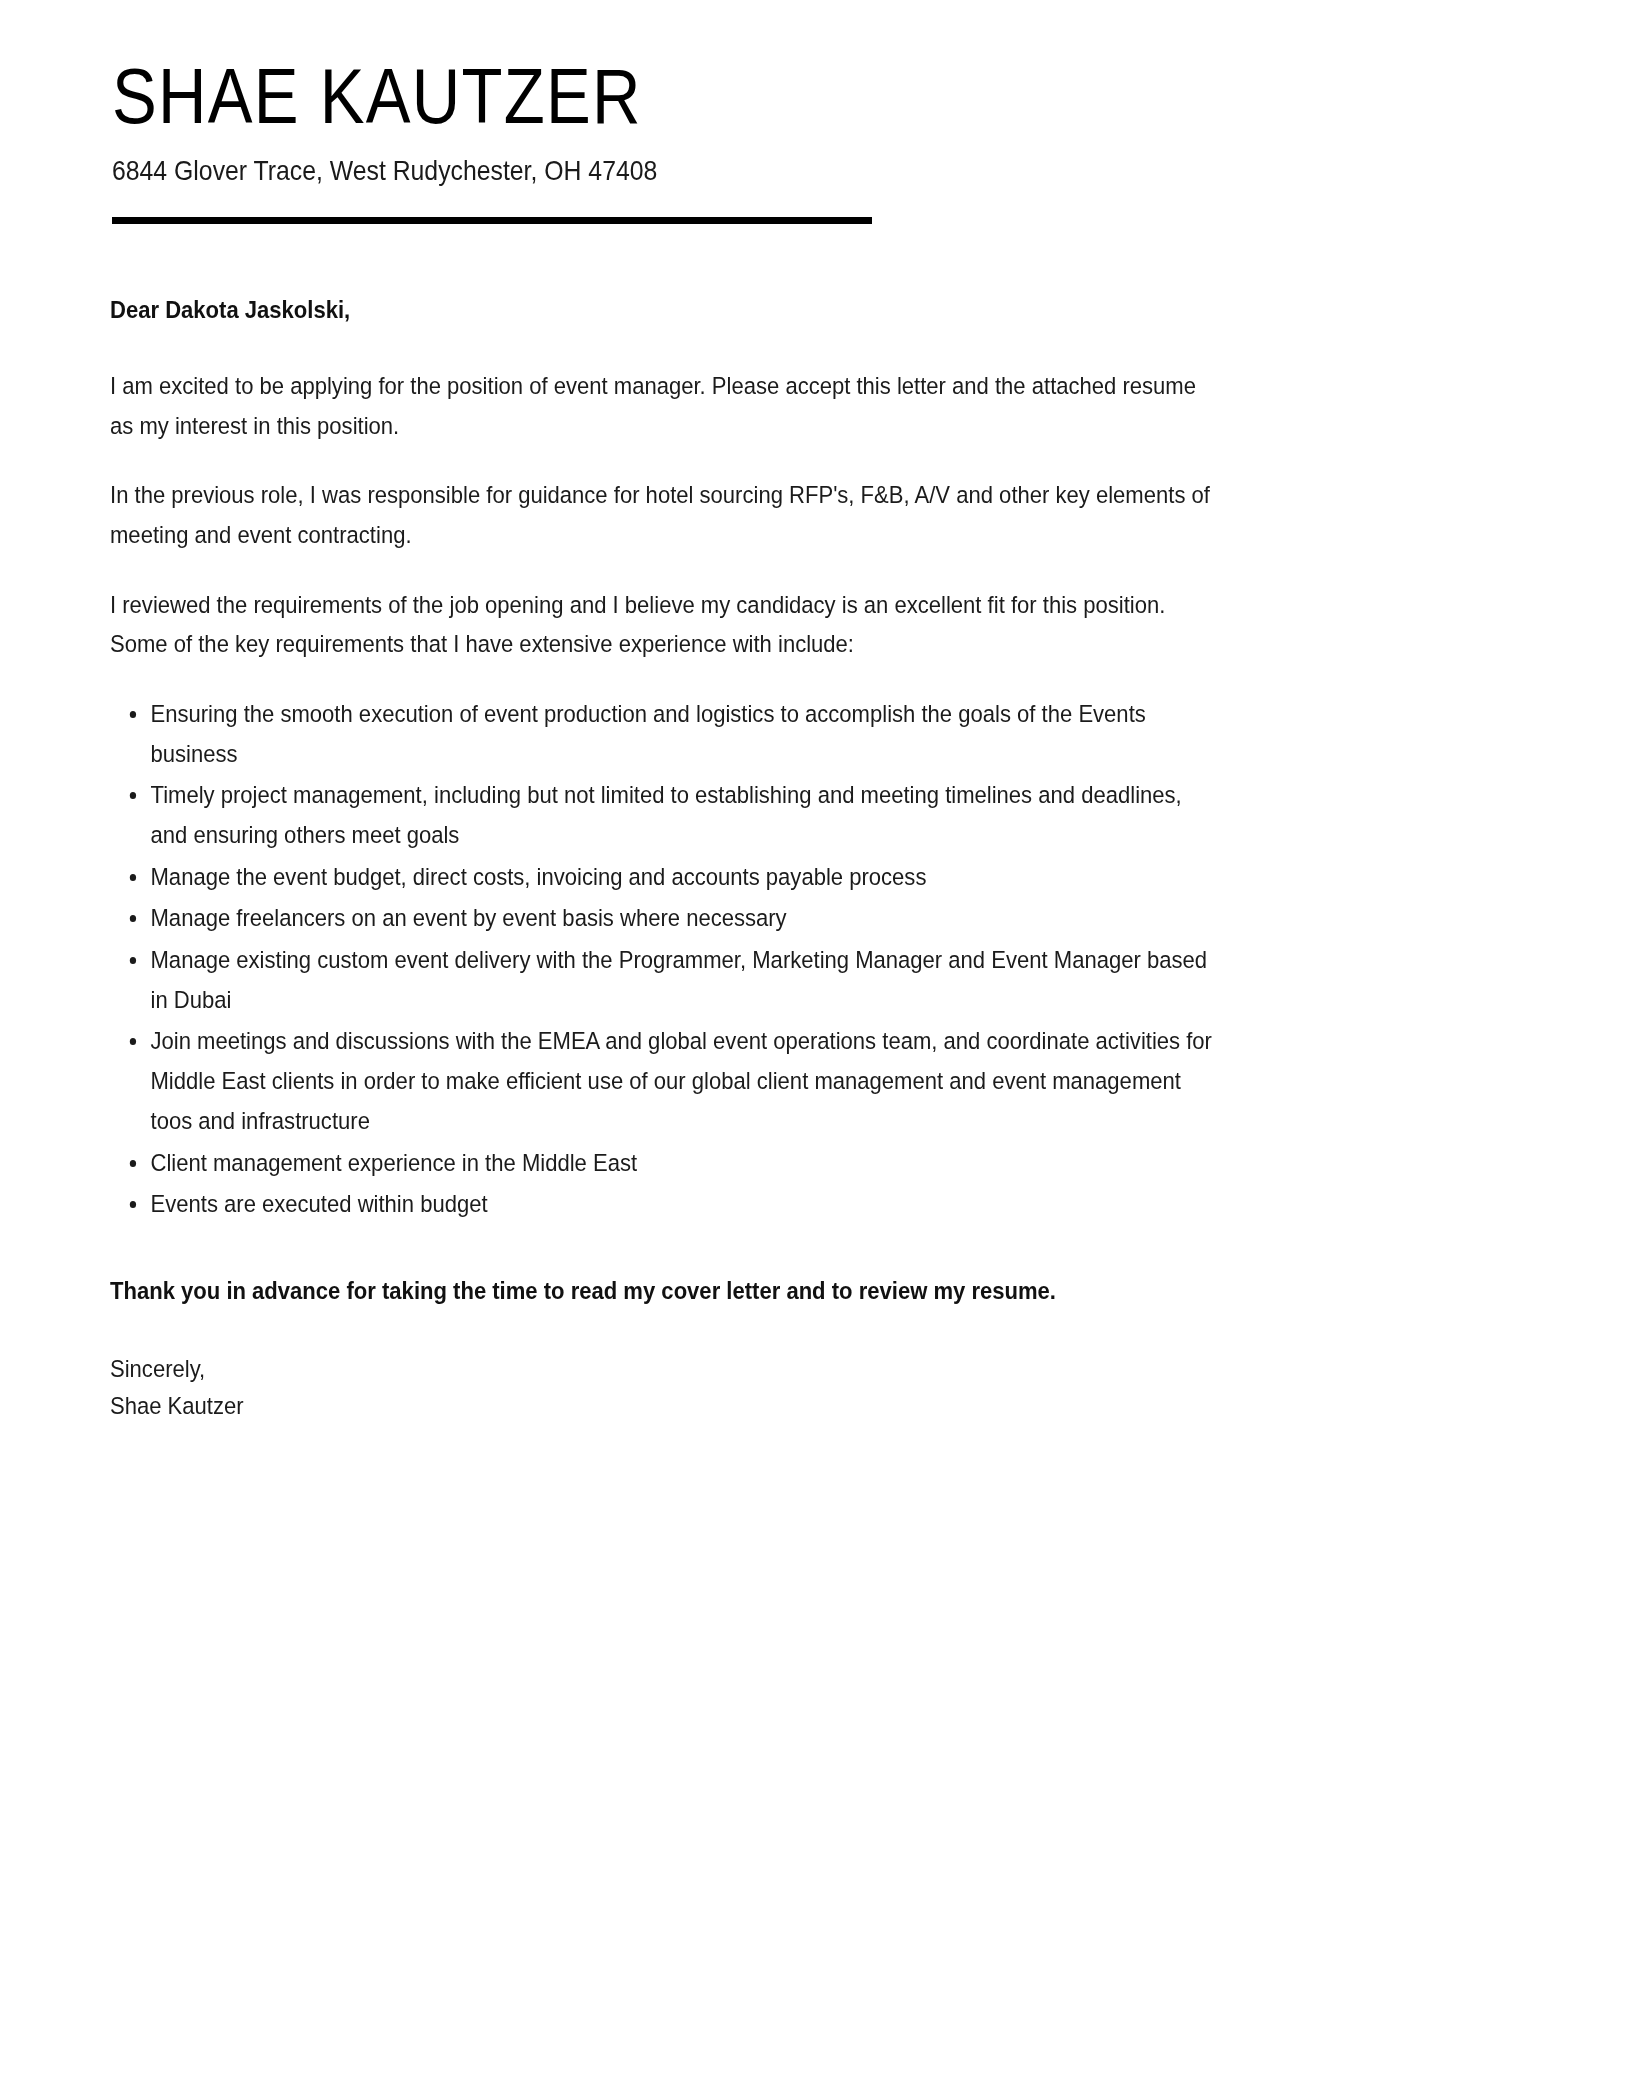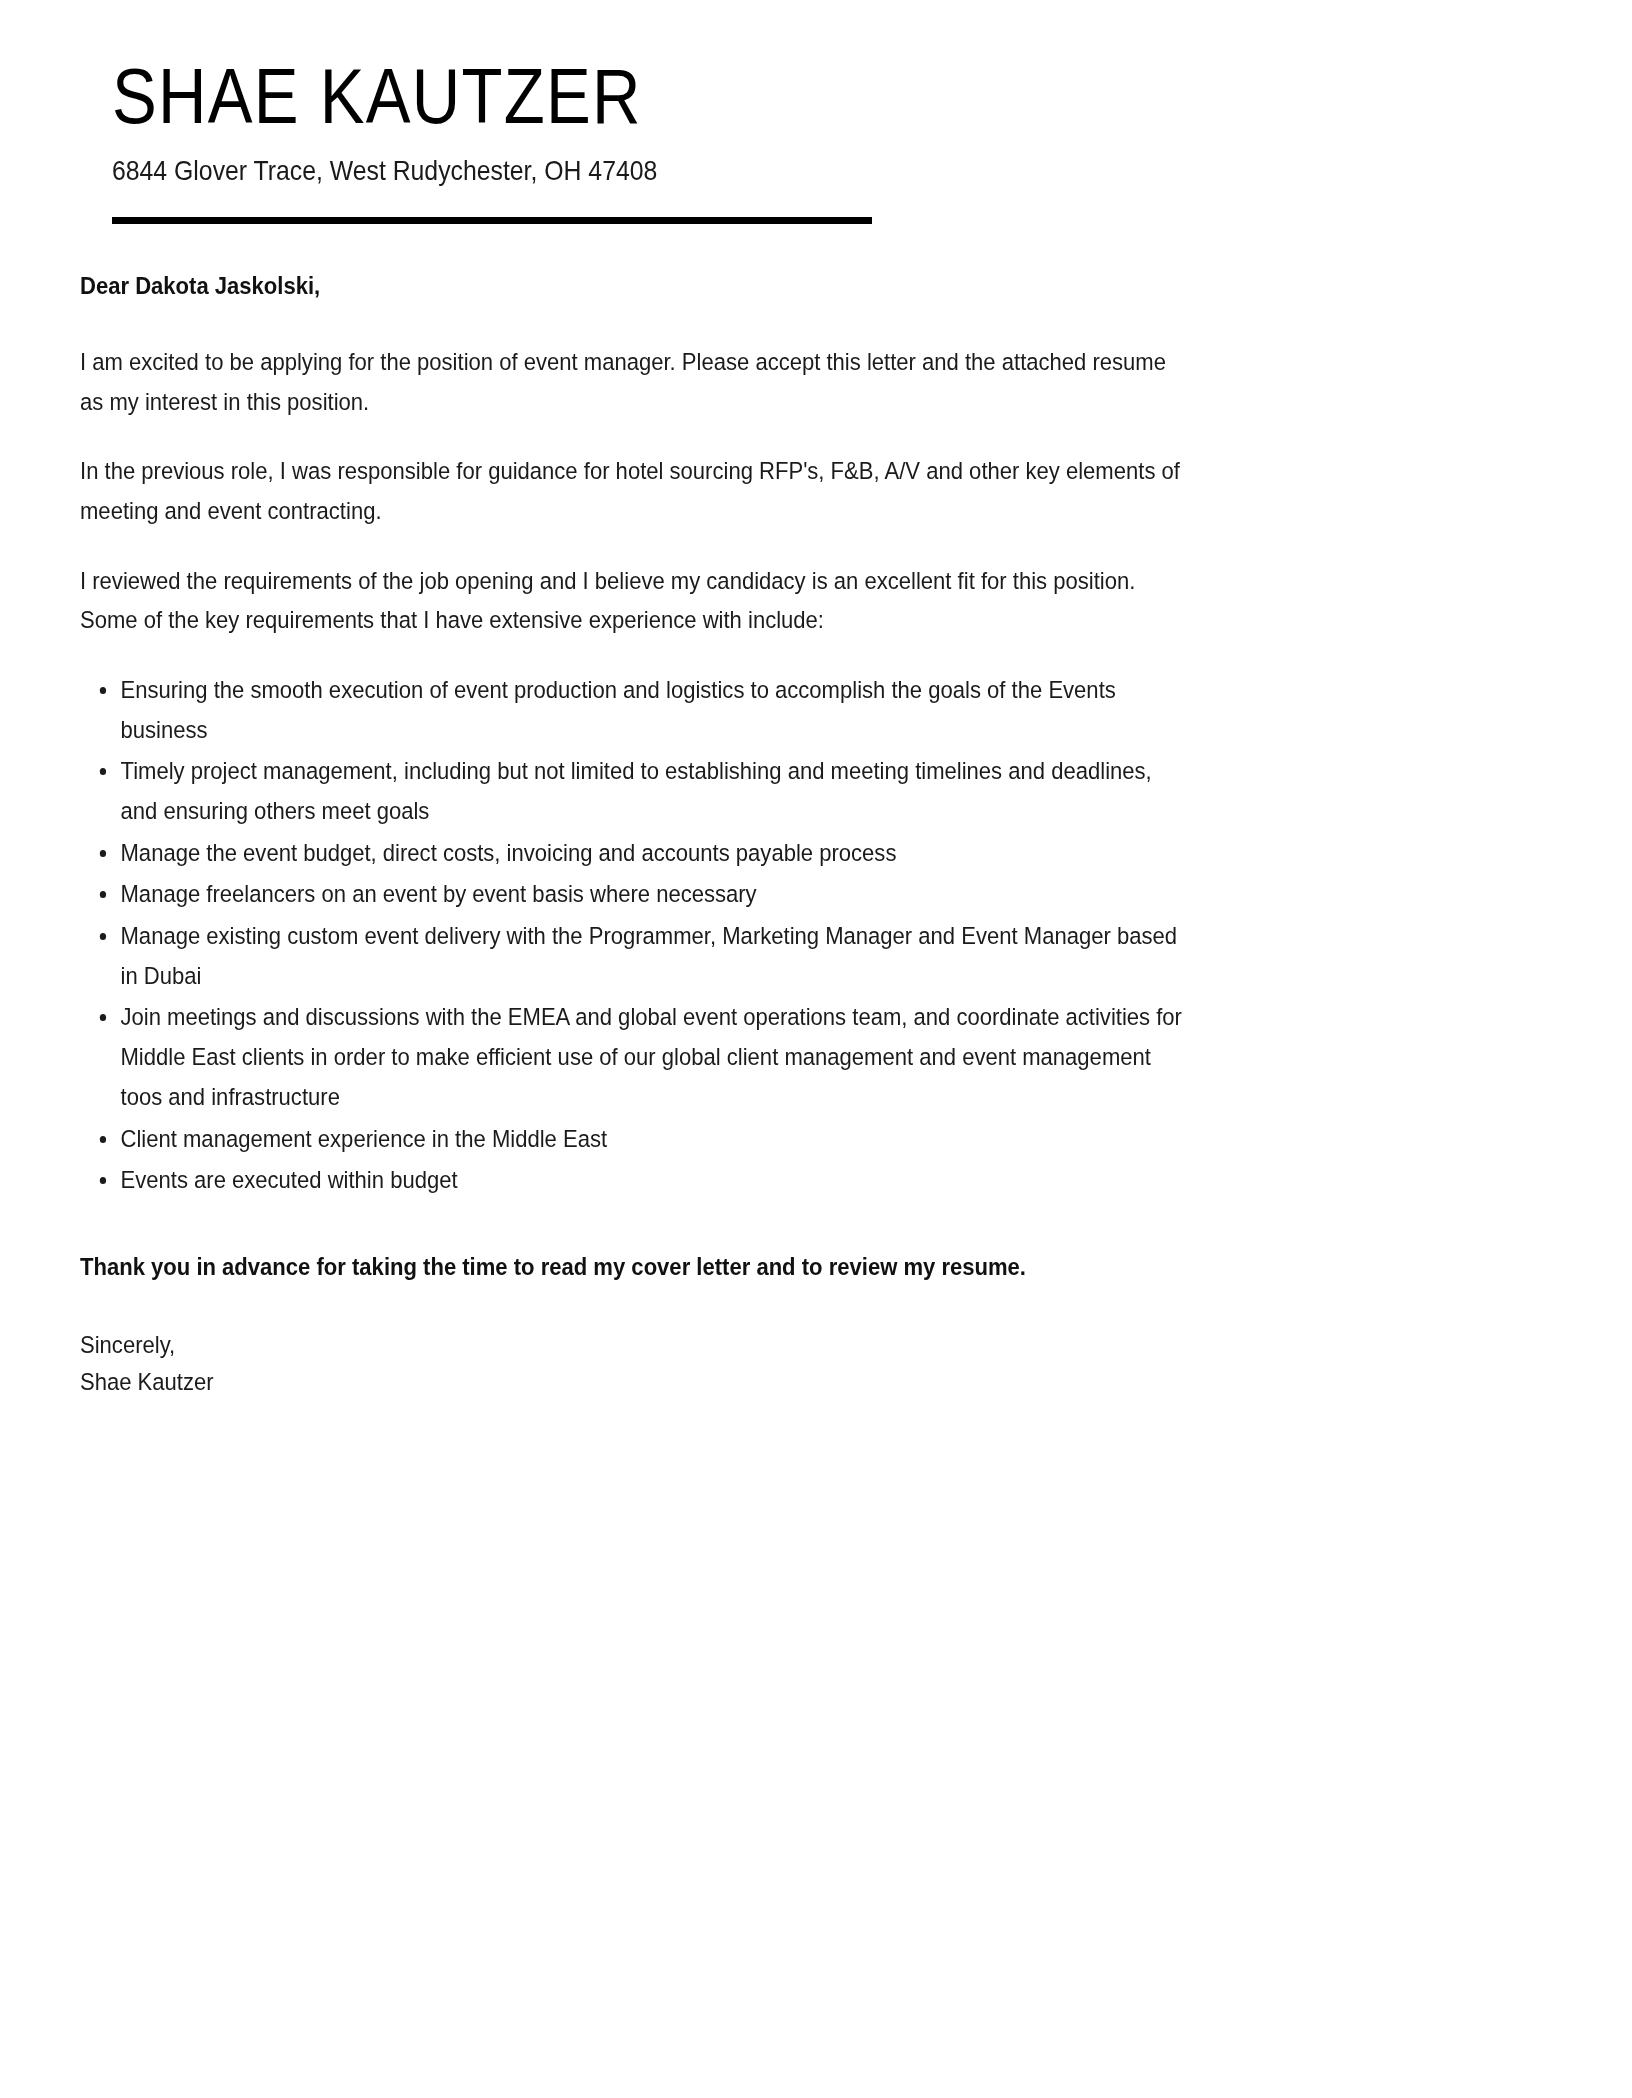--- a/index.html
+++ b/index.html
@@ -49,22 +49,22 @@
     white-space: nowrap;
     line-height: 1.2;
   }
   .rule {
     margin: 30px 0 0 112px;
     width: 760px;
     height: 7px;
     background: #000000;
   }
   .body-area {
-    padding: 0 0 0 80px;
-    margin-top: 44px;
+    padding: 0 0 0 110px;
+    margin-top: 68px;
     width: 1420px;
     box-sizing: border-box;
   }
   .salutation {
     font-size: 24.5px;
     font-weight: 700;
     color: #111111;
     transform: scaleX(0.9);
     transform-origin: left center;
     line-height: 1.45;

